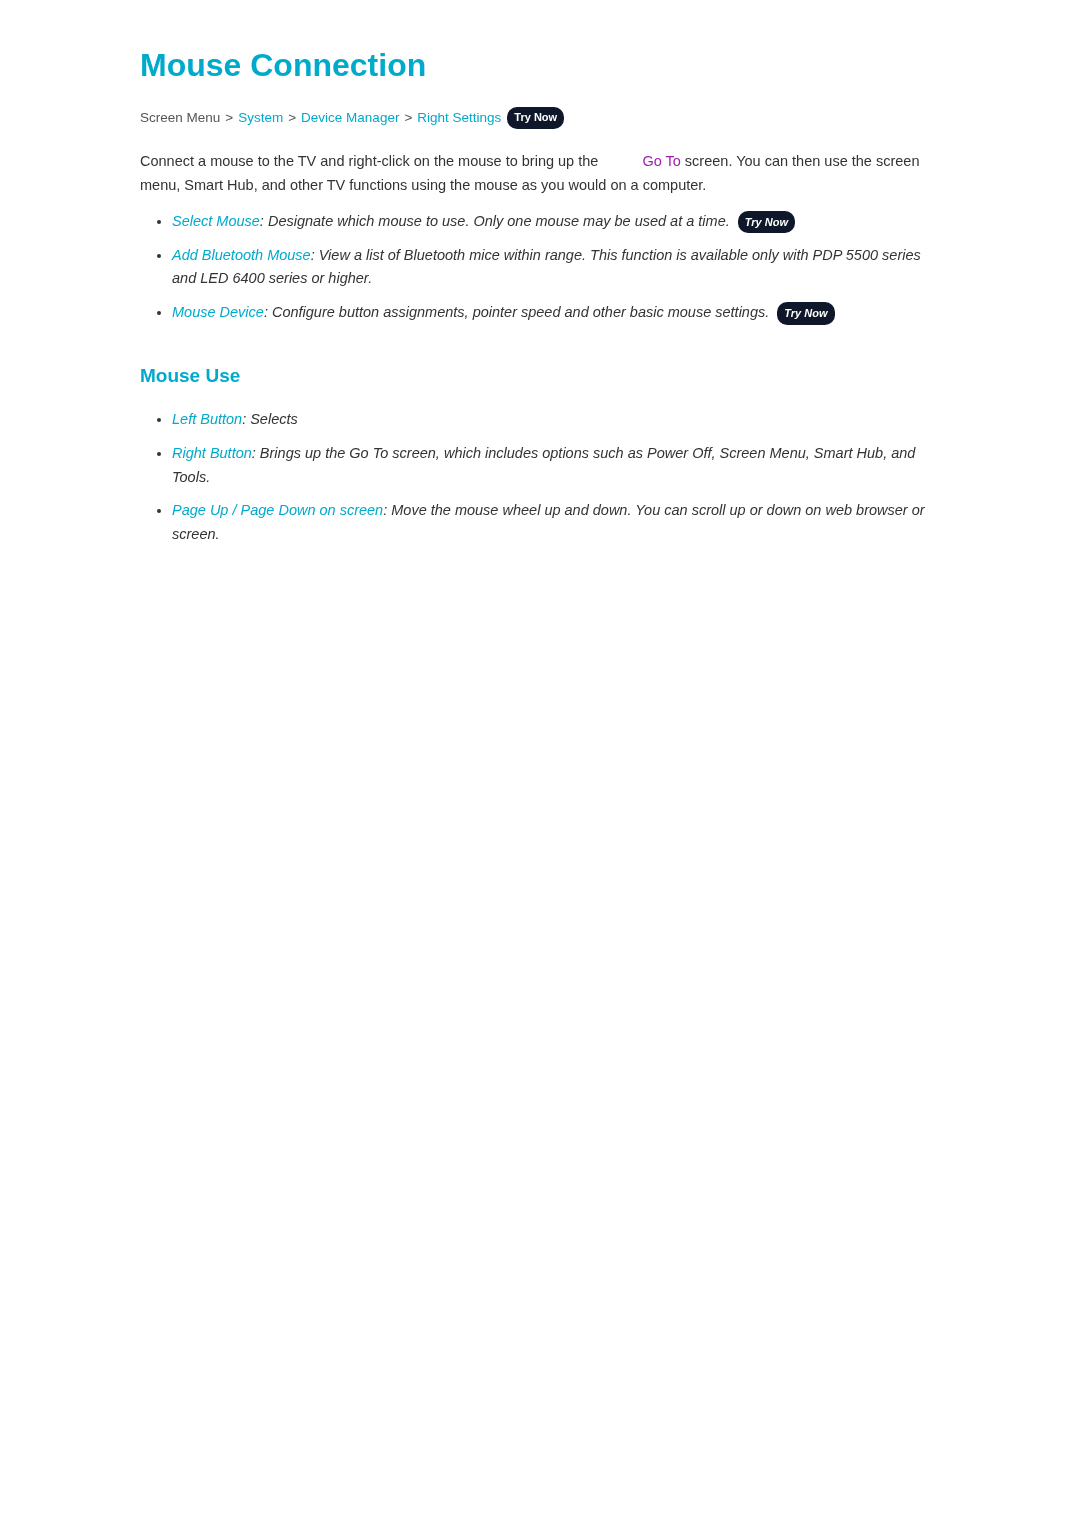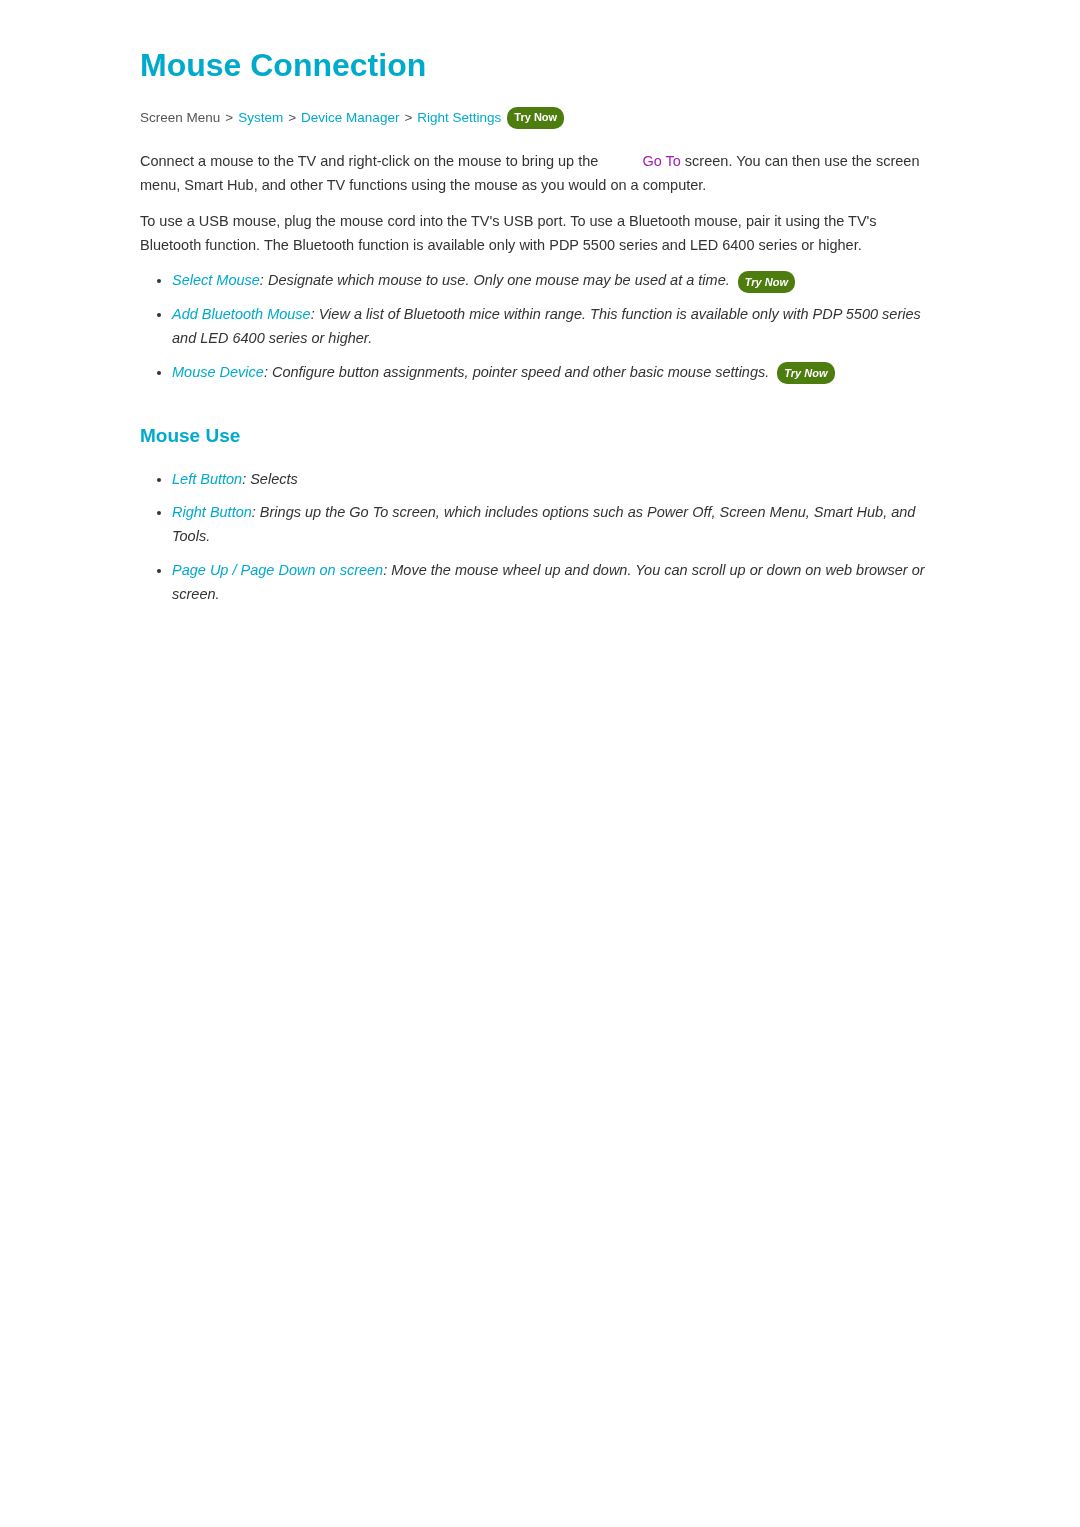--- a/index.html
+++ b/index.html
@@ -47,21 +47,21 @@
     .breadcrumb-link {
       color: #00aacc;
     }
 
     .breadcrumb-plain {
       color: #555555;
     }
 
     .try-now-badge {
       display: inline-block;
-      background-color: #4d7c0f;
+      background-color: #0f172a;
       color: #ffffff;
       font-size: 11px;
       font-weight: bold;
       padding: 2px 7px;
       border-radius: 10px;
       margin-left: 4px;
       vertical-align: middle;
       cursor: pointer;
     }
 
@@ -119,21 +119,20 @@
     <span class="breadcrumb-link">Device Manager</span>
     <span class="breadcrumb-separator">&gt;</span>
     <span class="breadcrumb-link">Right Settings</span>
     <span class="try-now-badge">Try Now</span>
   </div>
 
   <p class="body-text">
     <span>Connect a mouse to the TV and right-click on the mouse to bring up the </span><span class="inline-link">Go To</span><span> screen. You can then use the screen menu, Smart Hub, and other TV functions using the mouse as you would on a computer.</span>
   </p>
 
-  <p class="body-text">To use a USB mouse, plug the mouse cord into the TV's USB port. To use a Bluetooth mouse, pair it using the TV's Bluetooth function. The Bluetooth function is available only with PDP 5500 series and LED 6400 series or higher.</p>
 
   <ul class="bullet-list">
     <li>
       <span class="bullet-term">Select Mouse</span><span>: Designate which mouse to use. Only one mouse may be used at a time.</span>
       <span class="try-now-badge">Try Now</span>
     </li>
     <li>
       <span class="bullet-term">Add Bluetooth Mouse</span><span>: View a list of Bluetooth mice within range. This function is available only with PDP 5500 series and LED 6400 series or higher.</span>
     </li>
     <li>

